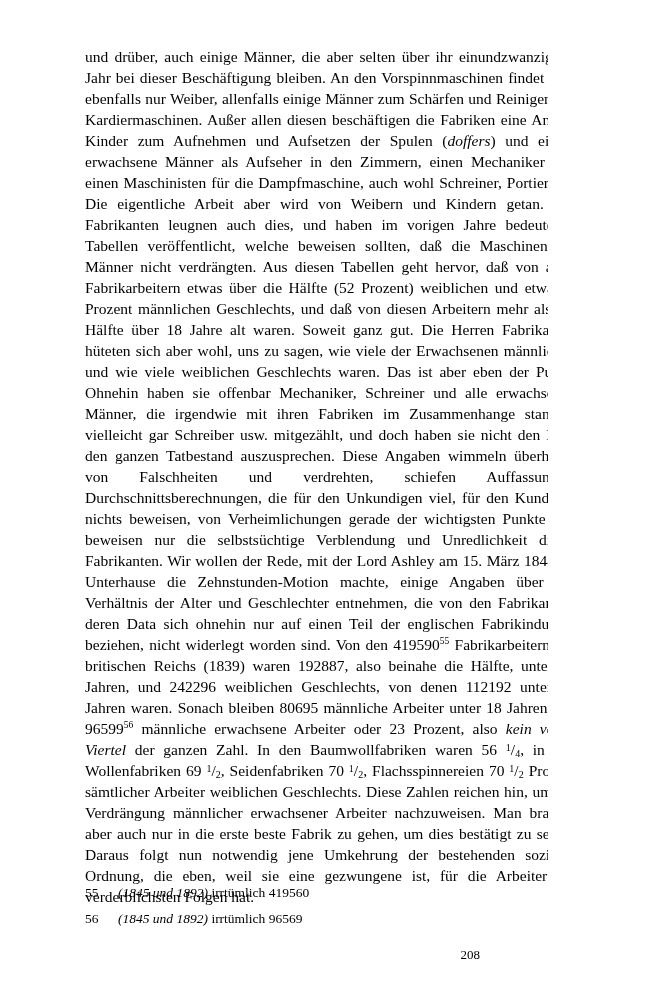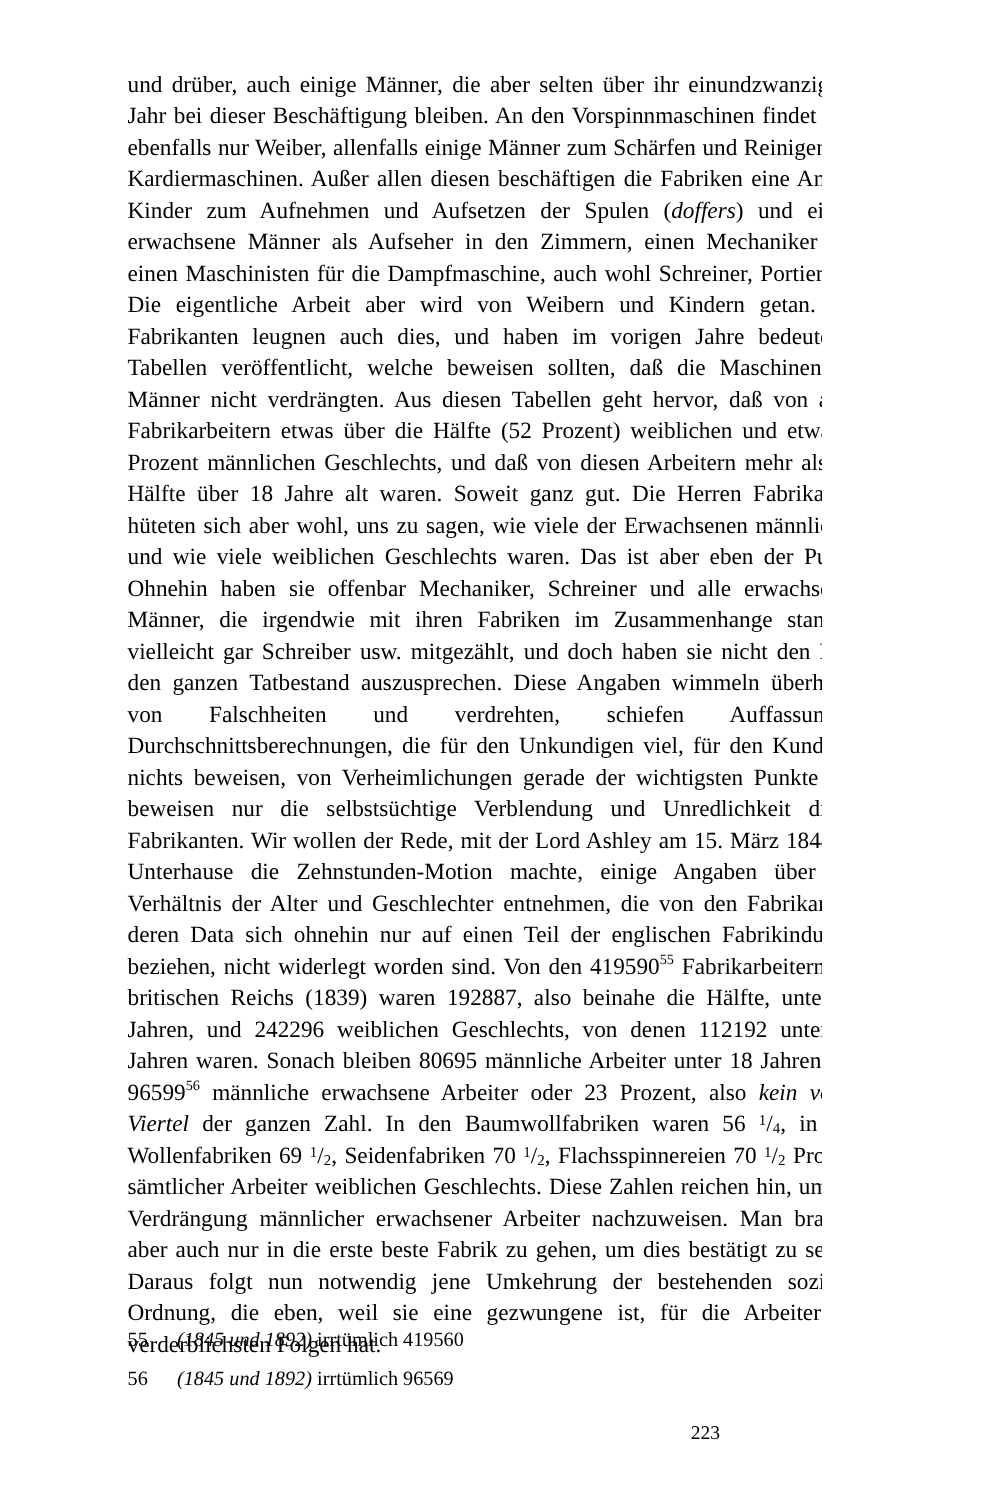--- a/index.html
+++ b/index.html
@@ -62,14 +62,14 @@
       <div class="footnote">
         <span class="fn-num">55</span>
         <span class="fn-text"><i>(1845 und 1892)</i> irrtümlich 419560</span>
       </div>
       <div class="footnote">
         <span class="fn-num">56</span>
         <span class="fn-text"><i>(1845 und 1892)</i> irrtümlich 96569</span>
       </div>
     </div>
 
-  <div class="page-number">223</div>
+  <div class="page-number">208</div>
 </div>
 
 </body></html>

